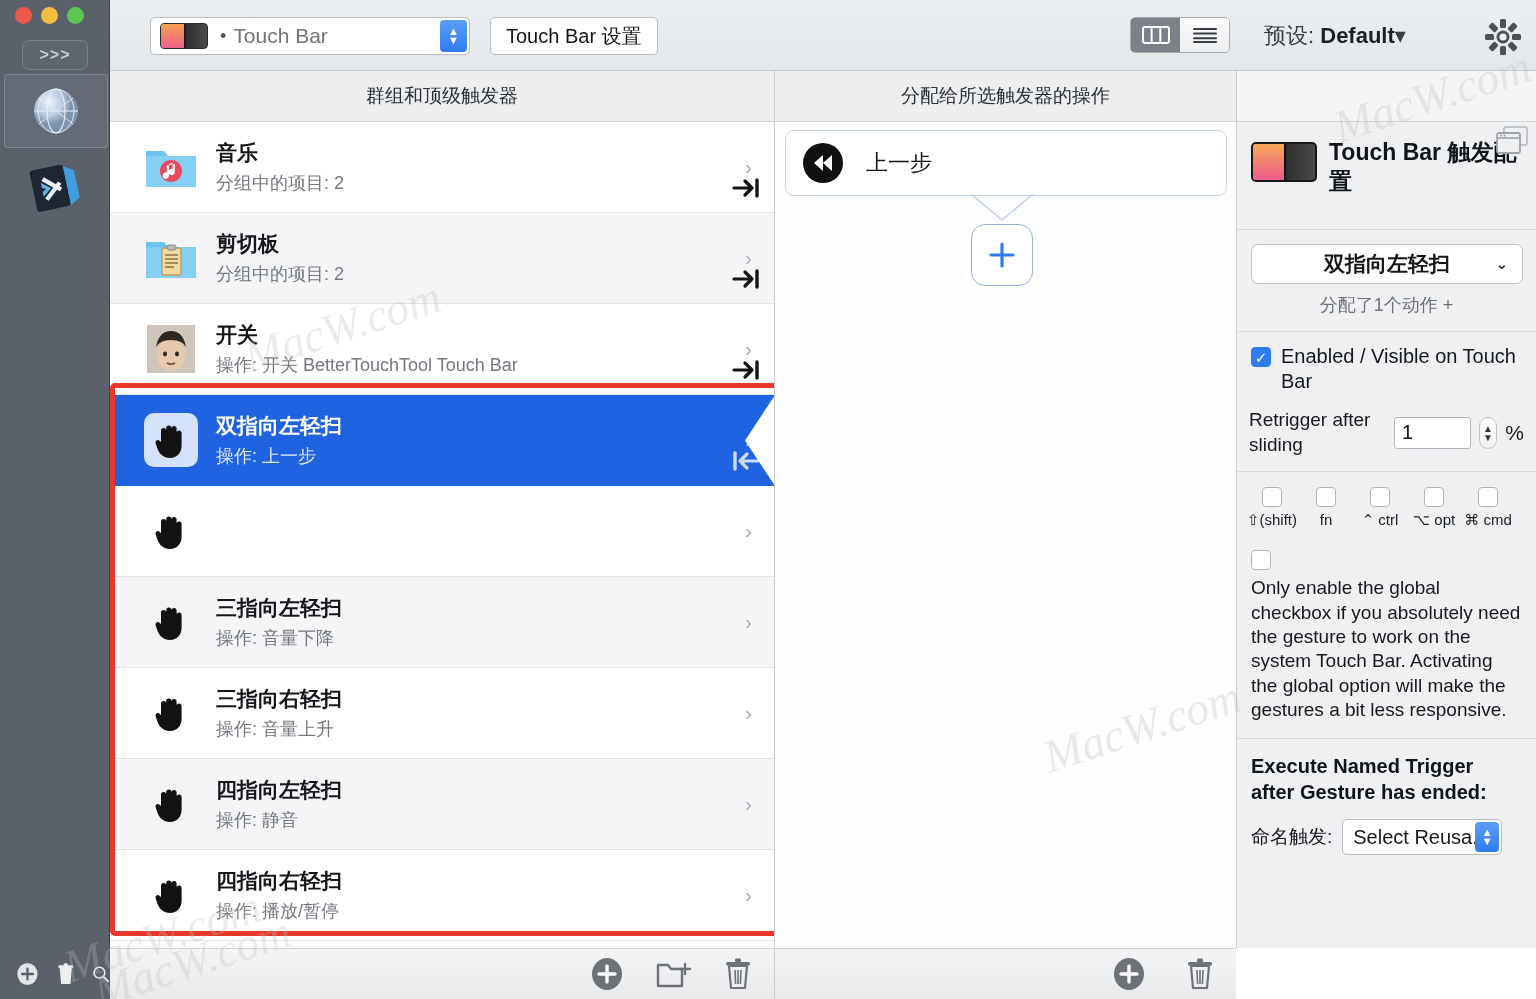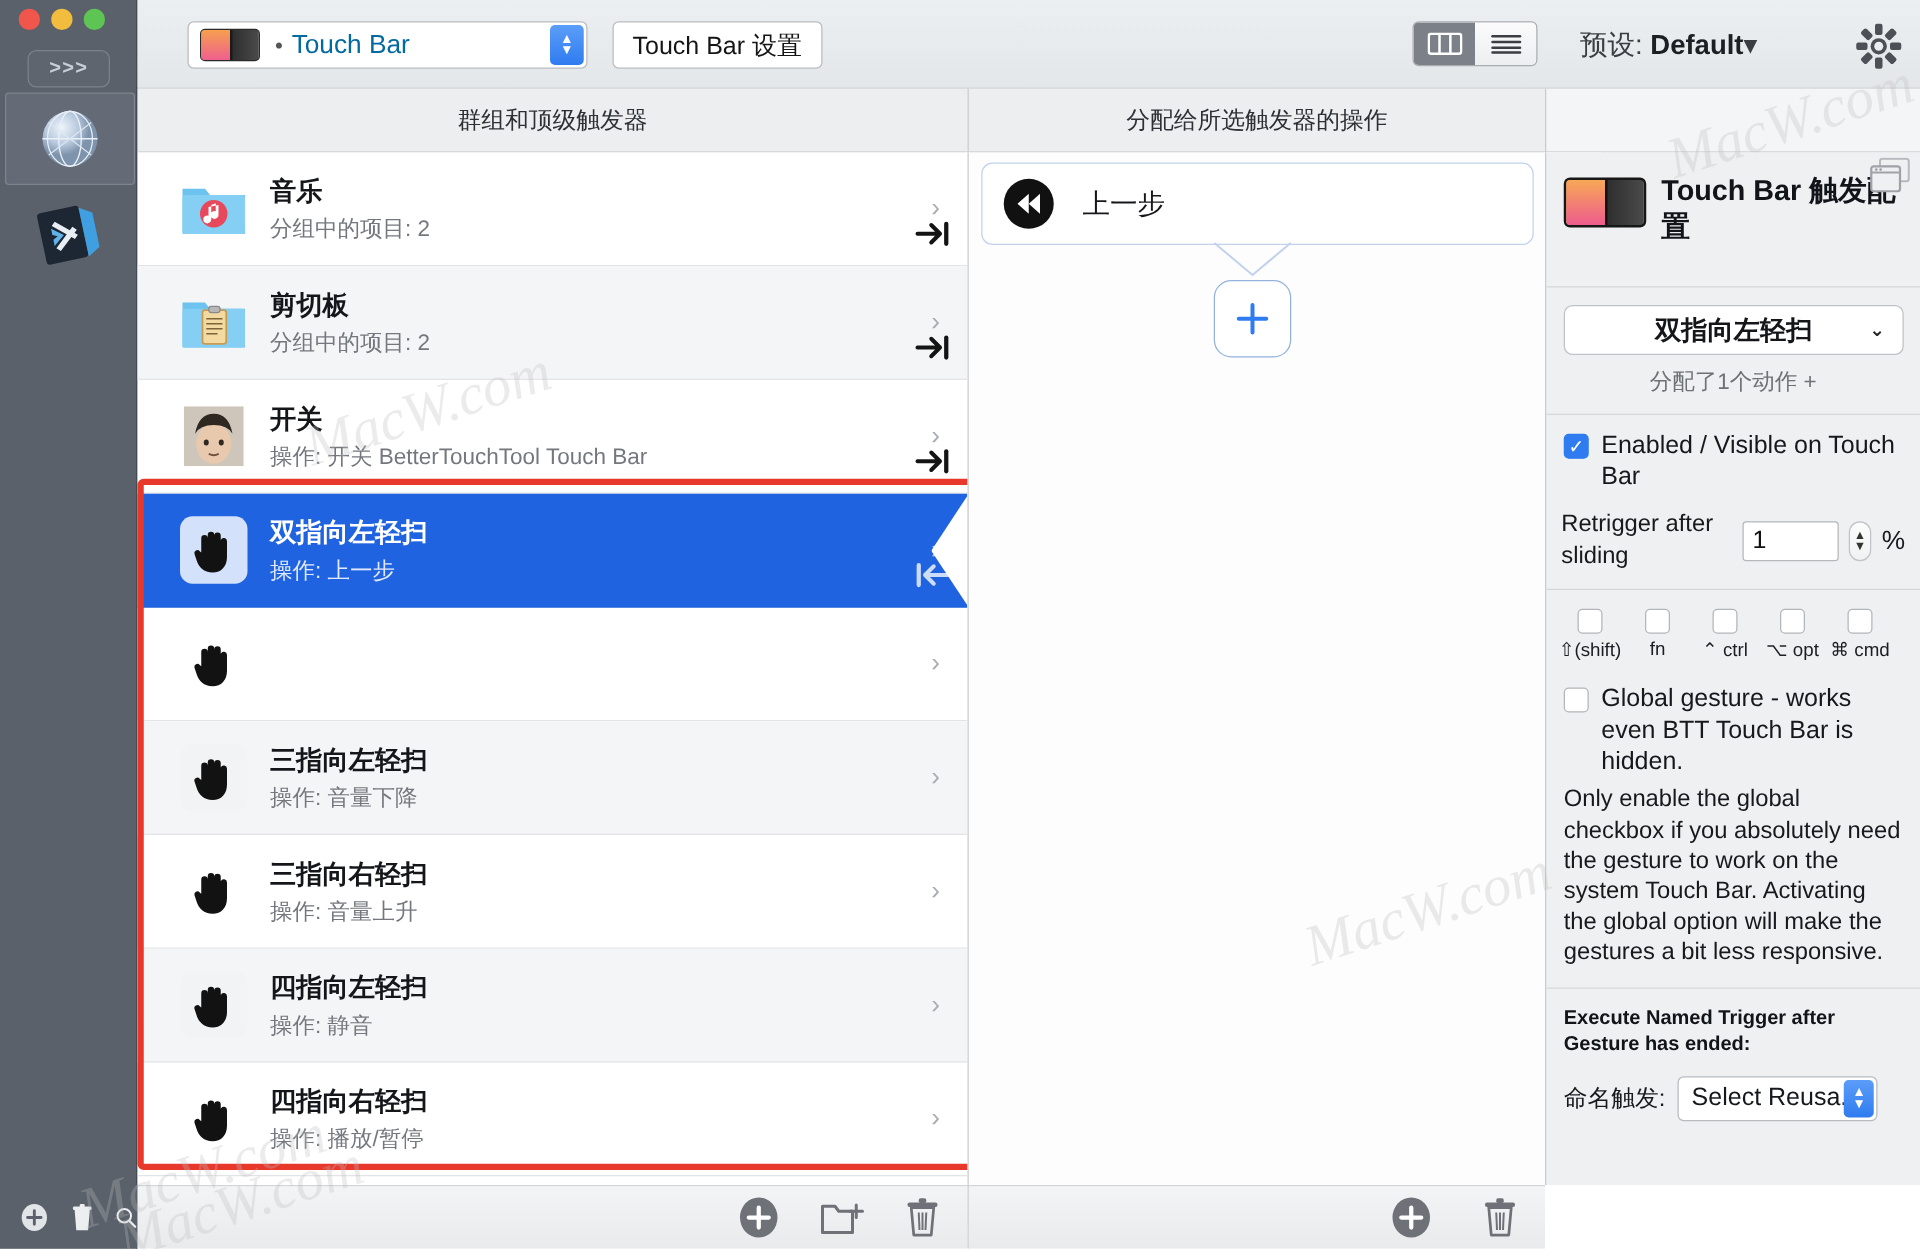--- a/index.html
+++ b/index.html
@@ -63,21 +63,21 @@
     background: linear-gradient(90deg,#f39a4e 0%, #f0688f 48%, #2b2b2b 48%, #4a4a4a 100%);
     border: 1px solid #2a2a2a;
     position: relative; overflow: hidden;
   }
   .tb-thumb::after {
     content:''; position:absolute; left:0; top:0; width:50%; height:100%;
     background: linear-gradient(180deg, #f6a04f 0%, #ef5f8e 100%);
     border-right: 2px solid #1b1b1b;
   }
   .combo-dot { margin: 0 7px 0 12px; color: #555; font-size: 18px; line-height: 0; }
-  .combo-label { font-size: 21px; color: #0369a1; }
+  .combo-label { font-size: 21px; color: #737373; }
   .combo-stepper {
     position: absolute; right: 2px; top: 2px; width: 27px; height: 32px;
     background: linear-gradient(180deg,#5b9df8,#2f7cf0); border-radius: 4px;
     display: flex; flex-direction: column; align-items: center; justify-content: center;
     color: #fff; font-size: 11px; line-height: 9px;
   }
   .tb-settings-btn {
     position: absolute; left: 380px; top: 17px; height: 38px; padding: 0 15px;
     background: #fff; border: 1px solid #b9bcc0; border-radius: 5px;
     font-size: 20px; color: #151515; display: flex; align-items: center;
@@ -222,21 +222,21 @@
   }
   .pct { font-size: 21px; color: #17191d; }
 
   .mod-title { font-size: 20px; font-weight: bold; color: #111418; padding: 12px 14px 0 14px; }
   .mods { display: flex; padding: 12px 0 0 8px; }
   .mod { width: 54px; display: flex; flex-direction: column; align-items: center; gap: 4px; }
   .mod-lab { font-size: 15px; color: #1b1e22; white-space: nowrap; }
 
   .para { padding: 6px 14px 0 14px; font-size: 19px; color: #17191d; line-height: 1.28; }
 
-  .exec-title { padding: 14px 14px 0 14px; font-size: 16px; font-weight: bold; color: #111418; line-height: 1.3; }
+  .exec-title { padding: 14px 14px 0 14px; font-size: 20px; font-weight: bold; color: #111418; line-height: 1.3; }
   .named-row { display: flex; align-items: center; gap: 10px; padding: 14px 6px 0 14px; }
   .named-lab { font-size: 19px; color: #17191d; }
   .sel-combo {
     position: relative; width: 160px; height: 36px; background: #fff;
     border: 1px solid #b8bbbf; border-radius: 5px; display: flex; align-items: center;
     padding-left: 10px; font-size: 20px; color: #15181c; overflow: hidden;
   }
   .sel-combo .combo-stepper { width: 24px; height: 30px; }
 
   
@@ -599,21 +599,20 @@
           <div class="mod-lab">⌥ opt</div>
         </div>
         <div class="mod">
           <div class="cbox"></div>
           <div class="mod-lab">⌘ cmd</div>
         </div>
       </div>
 
     <div class="cbrow" style="padding-top:18px">
       <div class="cbox"></div>
-      <div class="cblabel">Global gesture - works even BTT Touch Bar is hidden.</div>
     </div>
     <div class="para">Only enable the global checkbox if you absolutely need the gesture to work on the system Touch Bar. Activating the global option will make the gestures a bit less responsive.</div>
 
     <div class="rp-sep" style="margin-top:16px"></div>
     <div class="exec-title">Execute Named Trigger after Gesture has ended:</div>
     <div class="named-row">
       <span class="named-lab">命名触发:</span>
       <div class="sel-combo">
         <span>Select Reusa...</span>
         <div class="combo-stepper">

